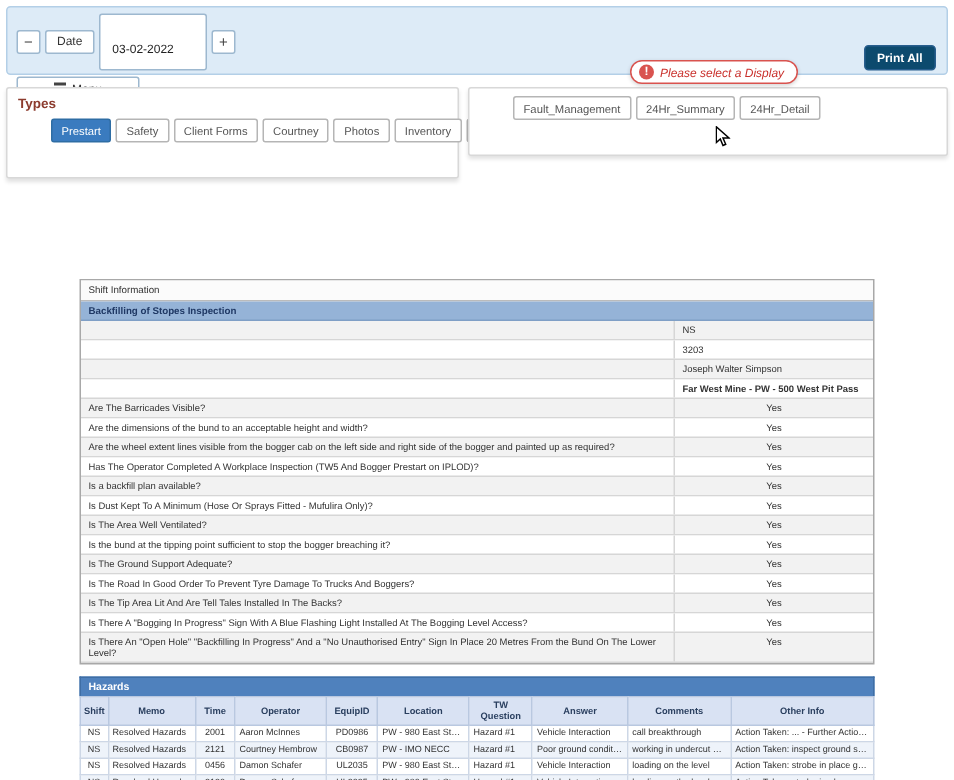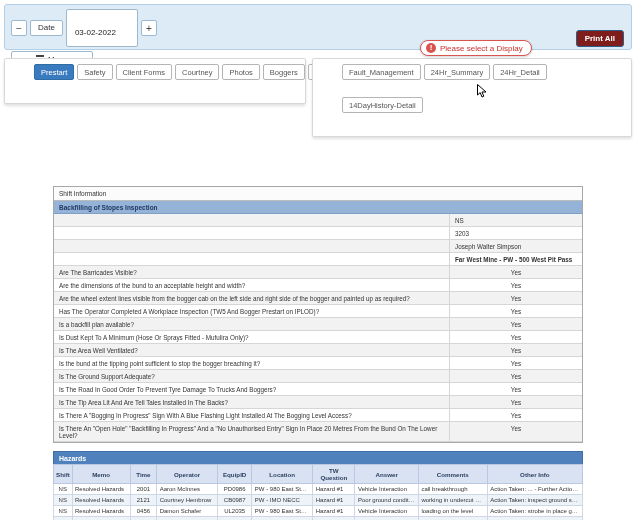--- a/index.html
+++ b/index.html
@@ -34,36 +34,36 @@
   .menu-btn {
     margin-top: 4px; display: inline-flex; align-items: center; gap: 4px;
     background: #fff; border: 1px solid #9db8cf; border-radius: 2px;
     padding: 2px 24px; font-size: 8px; height: 16px; cursor: pointer; color: #333;
     font-family: "Liberation Sans", sans-serif;
   }
   .hamburger { display: inline-block; width: 8px; }
   .hamburger span { display: block; height: 1.5px; background: #444; margin: 1.5px 0; }
   .print-btn {
     position: absolute; right: 7px; top: 25px;
-    background: #7f1d1d; color: #fff; border: 1px solid #285e8e; border-radius: 3px;
+    background: #0c4a6e; color: #fff; border: 1px solid #285e8e; border-radius: 3px;
     padding: 3px 8px; font-size: 8px; font-weight: bold; cursor: pointer;
     font-family: "Liberation Sans", sans-serif;
   }
   
   .alert {
     position: absolute; left: 420px; top: 40px; z-index: 30;
     background: #fff; border: 1px solid #d9534f; border-radius: 9px;
     padding: 2px 8px 2px 5px; display: flex; align-items: center; gap: 4px;
     box-shadow: 0 1px 3px rgba(0,0,0,.18);
   }
   .alert-icon {
     width: 10px; height: 10px; background: #d9534f; color: #fff; border-radius: 50%;
     font-size: 8px; line-height: 10px; text-align: center; font-weight: bold; flex: 0 0 auto;
   }
-  .alert-text { color: #c9302c; font-size: 8px; white-space: nowrap; }
+  .alert-text { color: #c9302c; font-size: 8px; white-space: nowrap; font-style: italic; }
   
   .panel {
     position: absolute; background: #fff; border: 1px solid #d8d8d8; border-radius: 2px;
     box-shadow: 0 2px 3px rgba(0,0,0,.12); padding: 5px 7px 6px;
   }
   #types-panel { left: 4px; top: 58px; width: 302px; }
   #displays-panel { left: 312px; top: 58px; width: 320px; }
   .panel-title { color: #8c3b2e; font-weight: bold; font-size: 9px; margin-bottom: 5px; }
   .btn-row { display: flex; gap: 3px; flex-wrap: nowrap; margin-bottom: 17px; padding-left: 22px; }
   .pill {
@@ -129,40 +129,38 @@
   </button>
   <button class="print-btn">Print All</button>
 </div>
 
 <div class="alert">
   <span class="alert-icon">!</span>
   <span class="alert-text">Please select a Display</span>
 </div>
 
 <div class="panel" id="types-panel">
+  <div class="panel-title">Types</div>
   <div class="btn-row">
       <button class="pill active">Prestart</button>
       <button class="pill">Safety</button>
       <button class="pill">Client Forms</button>
       <button class="pill">Courtney</button>
       <button class="pill">Photos</button>
-      <button class="pill">Boggers</button>
+      <button class="pill">Inventory</button>
       <button class="pill">Service Sheet</button>
     </div>
 </div>
 
 <div class="panel" id="displays-panel">
   <div>
       <div class="btn-row">
         <button class="pill">Fault_Management</button>
         <button class="pill">24Hr_Summary</button>
         <button class="pill">24Hr_Detail</button>
-      </div>
-      <div class="btn-row">
-        <button class="pill">14DayHistory-Detail</button>
       </div>
     </div>
 </div>
 
 <div class="cursor">
   <svg width="10" height="14" viewBox="0 0 10 14">
     <path d="M0.5,0.5 L0.5,11 L3.2,8.6 L5,13 L6.8,12.2 L5,8 L9,8 Z" fill="#ffffff" stroke="#000000" stroke-width="1"></path>
   </svg>
 </div>
 

